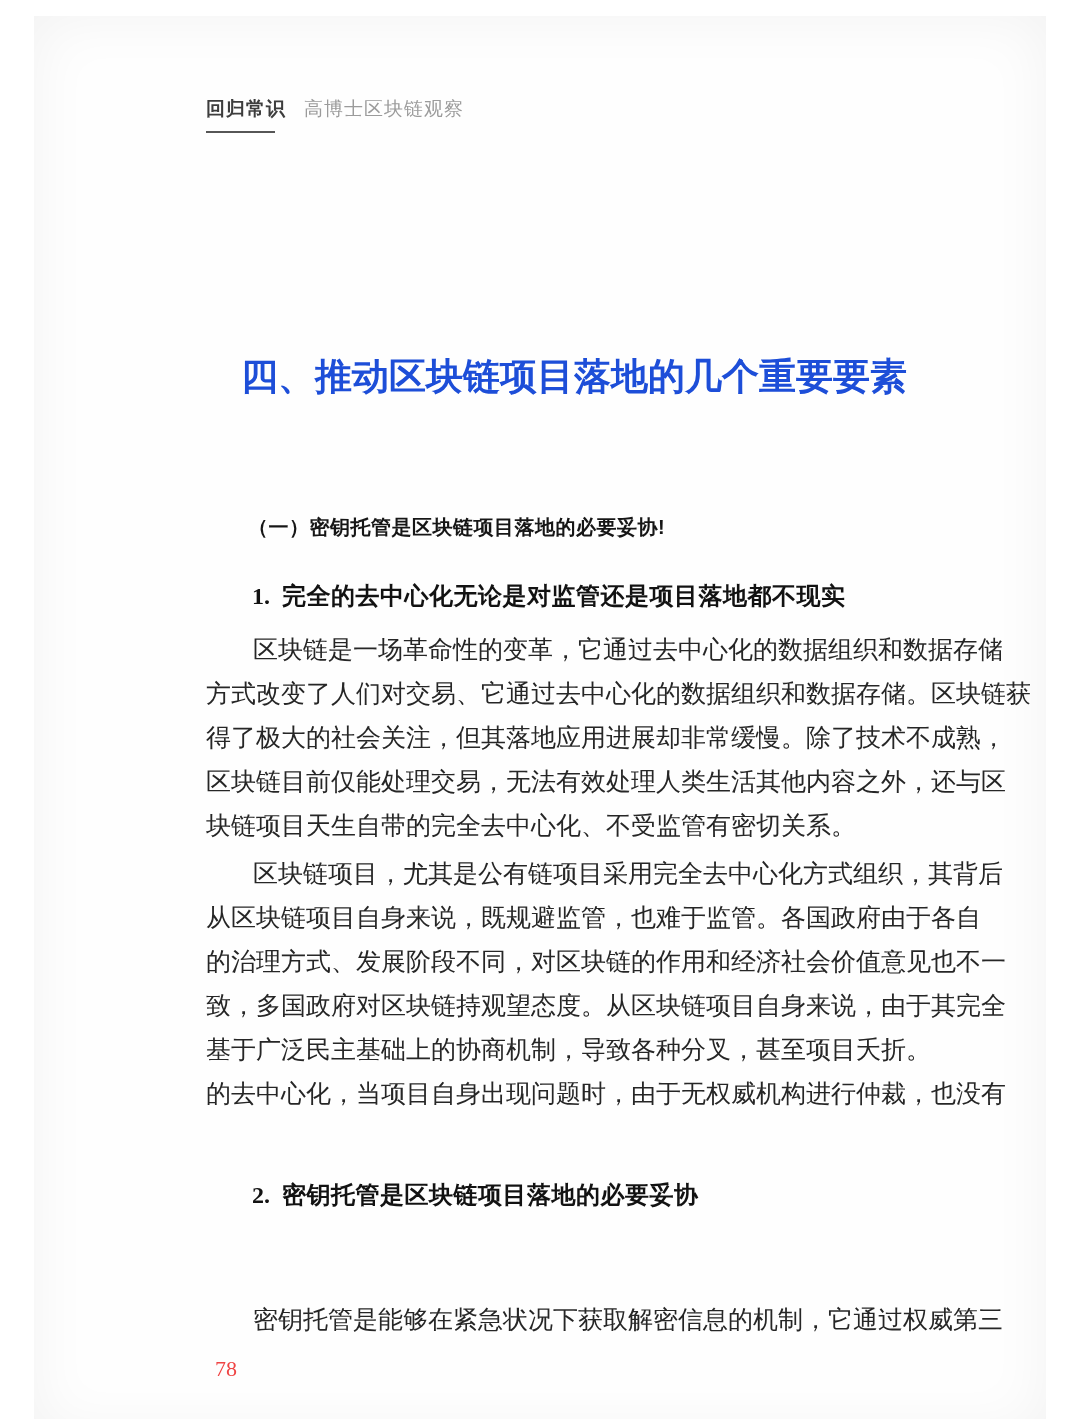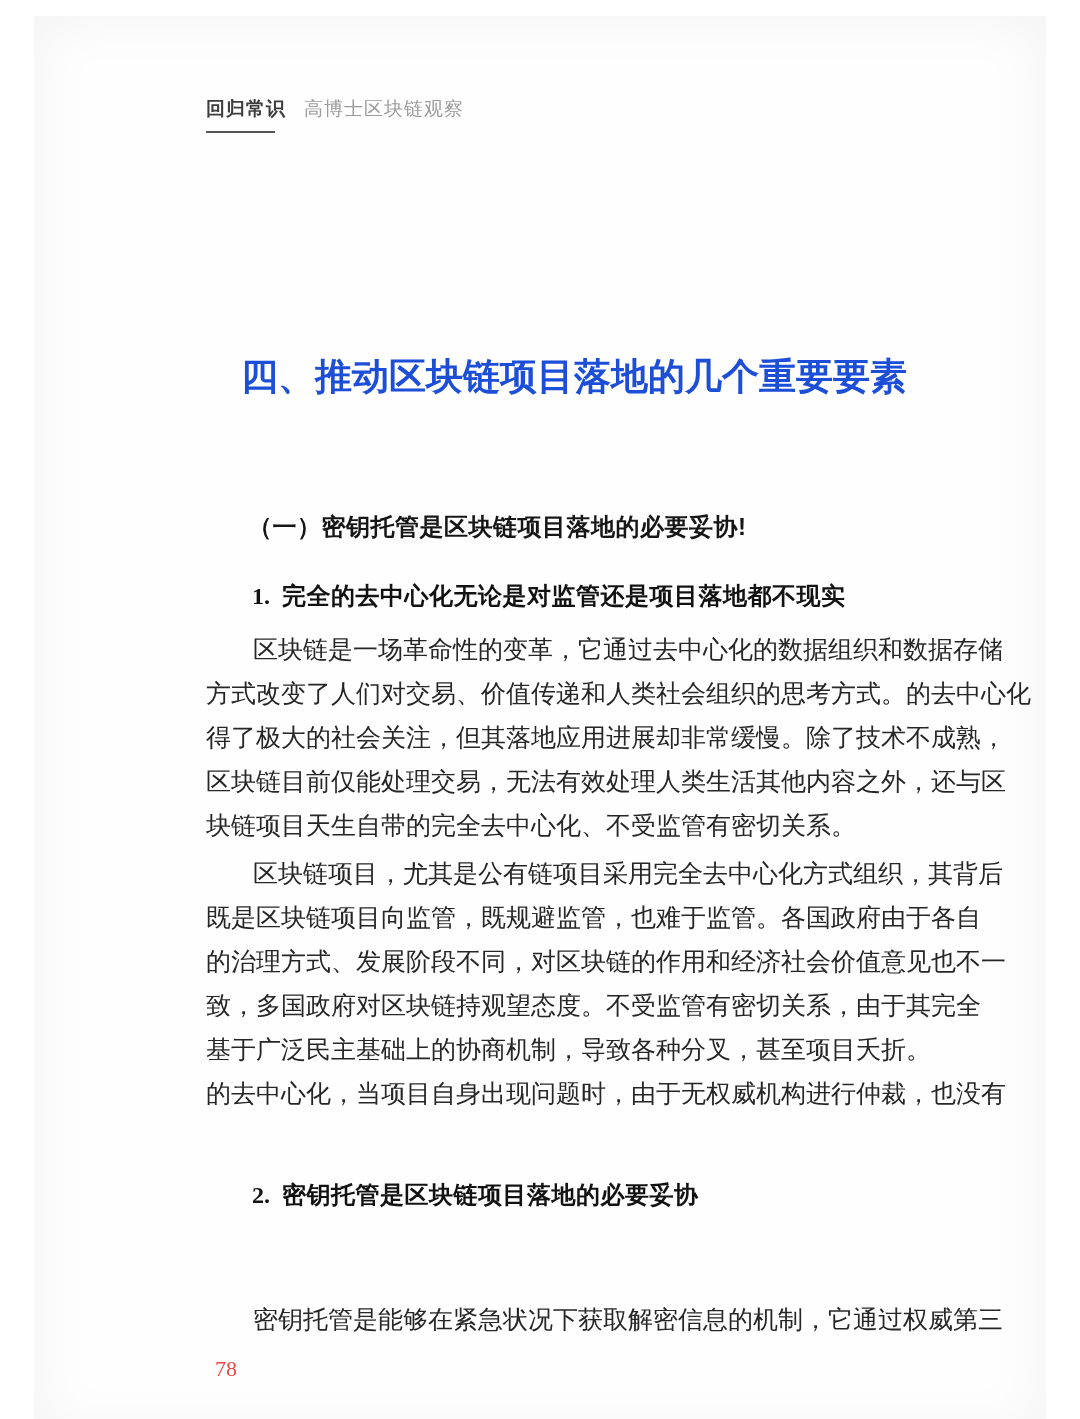--- a/index.html
+++ b/index.html
@@ -61,21 +61,21 @@
     letter-spacing: 0px;
     margin: 0;
   }
   
   .section-heading {
     position: absolute;
     left: 214px;
     top: 494px;
     font-family: Liberation Sans, sans-serif;
     font-weight: 600;
-    font-size: 24px;
+    font-size: 20px;
     line-height: 34px;
     color: #161616;
     letter-spacing: 0.5px;
     margin: 0;
   }
   
   .sub-heading {
     position: absolute;
     left: 218px;
     font-size: 24px;
@@ -141,31 +141,31 @@
   <div class="brand-underline"></div>
 
   <h1 class="chapter-title">四、推动区块链项目落地的几个重要要素</h1>
 
   <h2 class="section-heading">（一）密钥托管是区块链项目落地的必要妥协!</h2>
 
   <h3 class="sub-heading sub1"><span class="num">1.</span><span class="sub-text">完全的去中心化无论是对监管还是项目落地都不现实</span></h3>
 
   <div class="para para1">
     <div class="line indent">区块链是一场革命性的变革，它通过去中心化的数据组织和数据存储</div>
-    <div class="line">方式改变了人们对交易、价值传递和人类社会组织的思考方式。的去中心化</div>
+    <div class="line">方式改变了人们对交易、它通过去中心化的数据组织和数据存储。区块链获</div>
     <div class="line">得了极大的社会关注，但其落地应用进展却非常缓慢。除了技术不成熟，</div>
     <div class="line">区块链目前仅能处理交易，无法有效处理人类生活其他内容之外，还与区</div>
     <div class="line end">块链项目天生自带的完全去中心化、不受监管有密切关系。</div>
   </div>
 
   <div class="para para2">
     <div class="line indent">区块链项目，尤其是公有链项目采用完全去中心化方式组织，其背后</div>
-    <div class="line">既是区块链项目向监管，既规避监管，也难于监管。各国政府由于各自</div>
+    <div class="line">从区块链项目自身来说，既规避监管，也难于监管。各国政府由于各自</div>
     <div class="line">的治理方式、发展阶段不同，对区块链的作用和经济社会价值意见也不一</div>
-    <div class="line">致，多国政府对区块链持观望态度。不受监管有密切关系，由于其完全</div>
+    <div class="line">致，多国政府对区块链持观望态度。从区块链项目自身来说，由于其完全</div>
     <div class="line end">基于广泛民主基础上的协商机制，导致各种分叉，甚至项目夭折。</div>
     <div class="line">的去中心化，当项目自身出现问题时，由于无权威机构进行仲裁，也没有</div>
   </div>
 
   <h3 class="sub-heading sub2"><span class="num">2.</span><span class="sub-text">密钥托管是区块链项目落地的必要妥协</span></h3>
 
 
   <div class="para para4">
     <div class="line indent">密钥托管是能够在紧急状况下获取解密信息的机制，它通过权威第三</div>
   </div>

